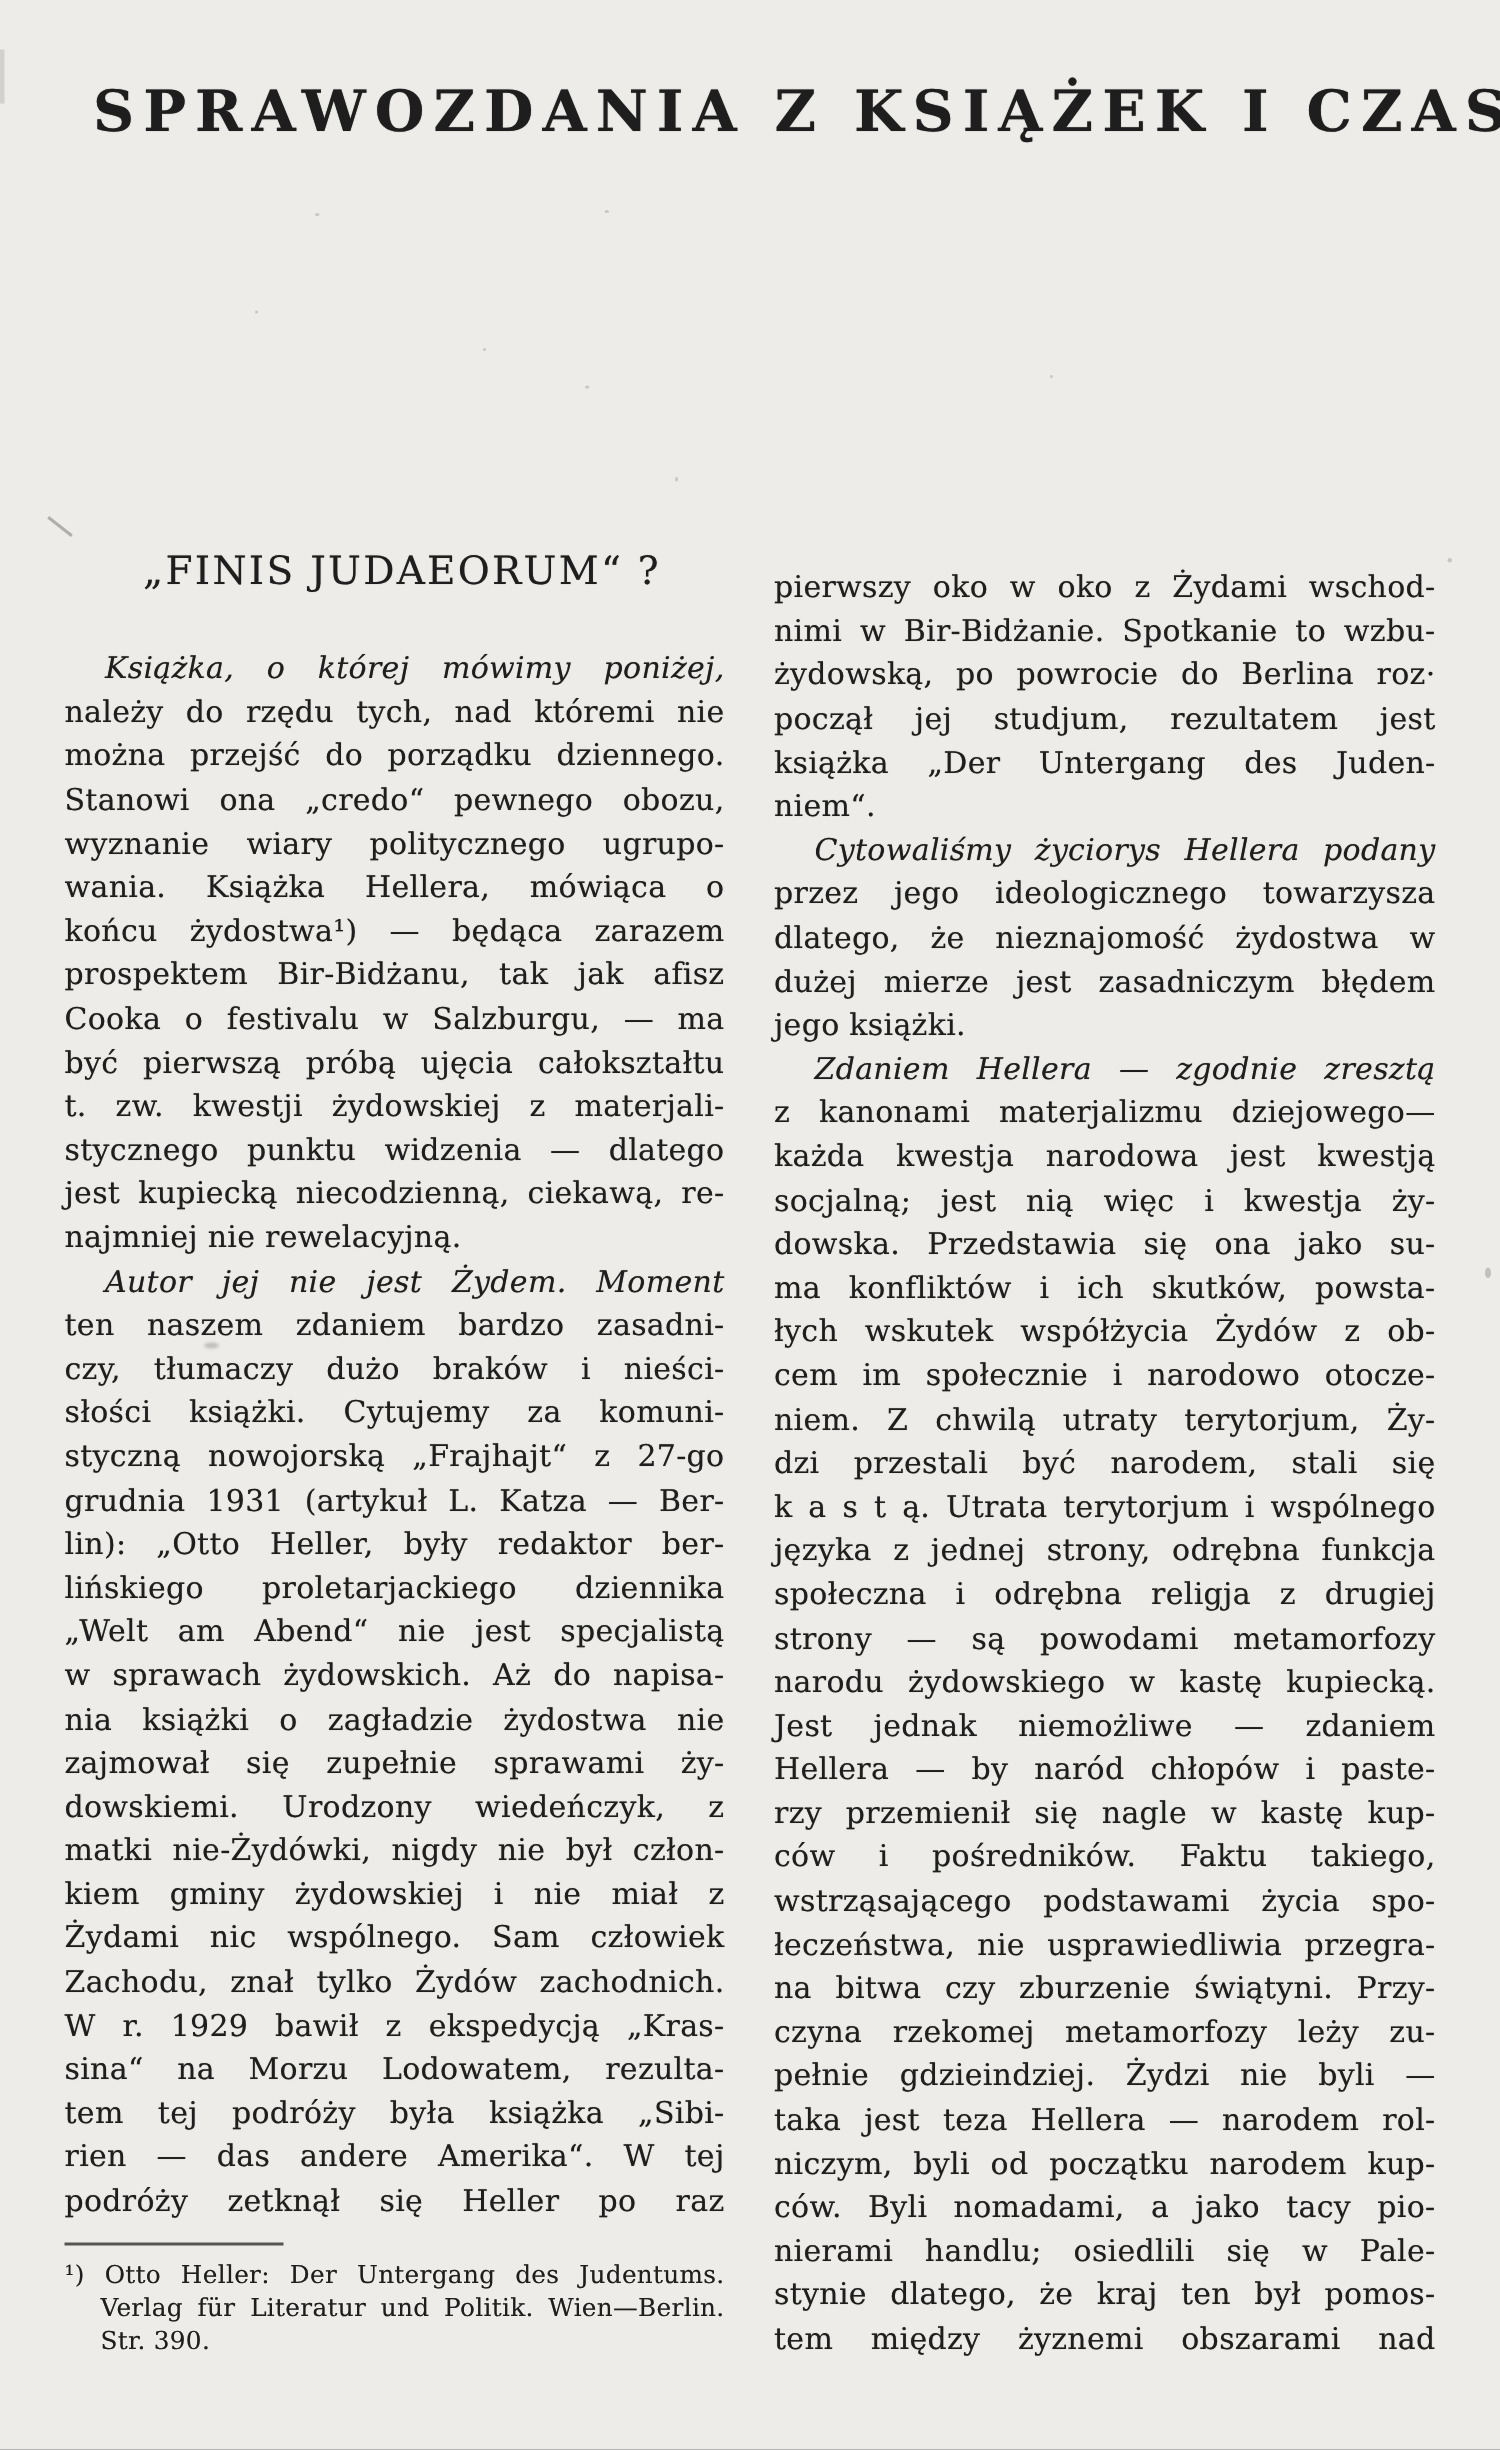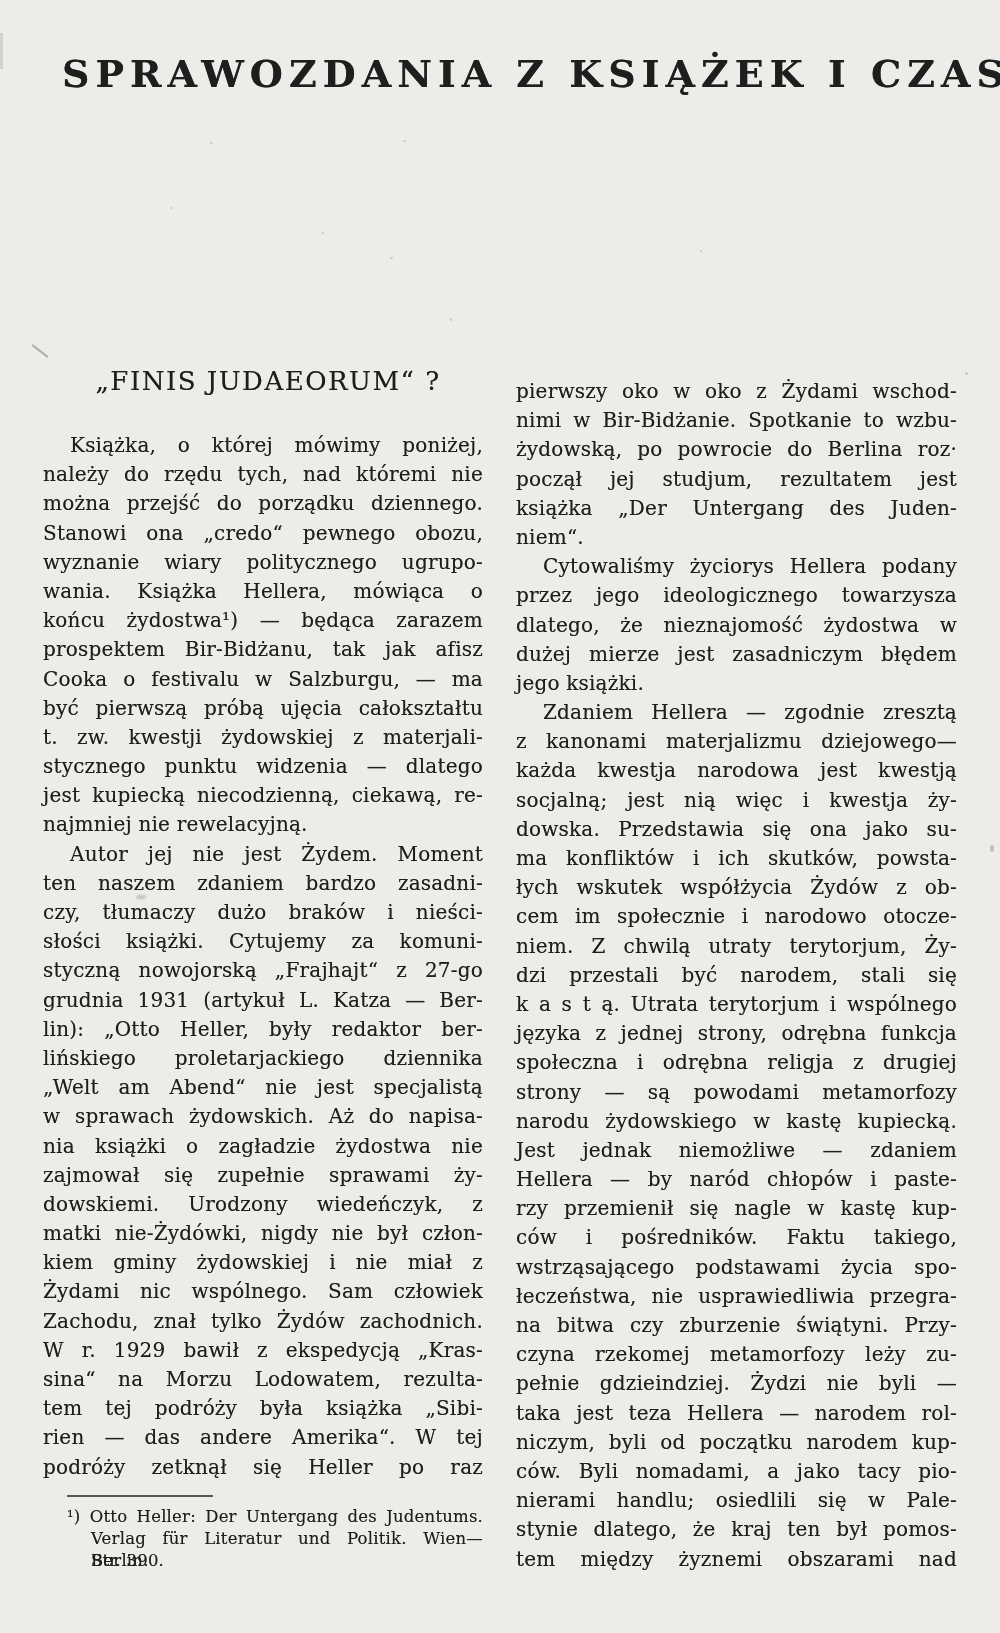--- a/index.html
+++ b/index.html
@@ -42,22 +42,22 @@
   .col-right .body-text{margin-top:0;}
   .tline{
     font-size:20px;
     line-height:29.2px;height:29.2px;
     text-align:justify;text-align-last:justify;
     letter-spacing:0.2px;
     text-shadow:0 0 0.5px rgba(30,30,30,0.55);
     white-space:normal;
   }
   .tline.endline{text-align-last:left;}
-  .tline.firstline{text-indent:27px;}
-  .footnote{margin-top:13px;margin-left:24px;}
+  .tline.firstline{text-indent:27px;font-style:italic;}
+  .footnote{margin-top:13px;}
   .fn-rule{width:146px;height:2px;background:rgba(35,35,35,0.75);}
   .fn-body{margin-top:9px;}
   .fn-body .tline{
     font-size:16.5px;line-height:22px;height:22px;
     padding-left:24px;
     text-shadow:0 0 0.4px rgba(30,30,30,0.5);
   }
   .fn-body .tline:first-child{padding-left:0;}
   
   .artifact{position:absolute;pointer-events:none;}

